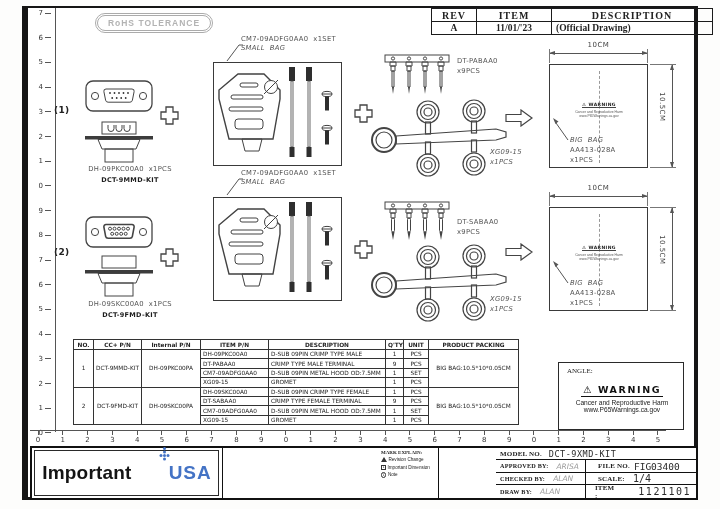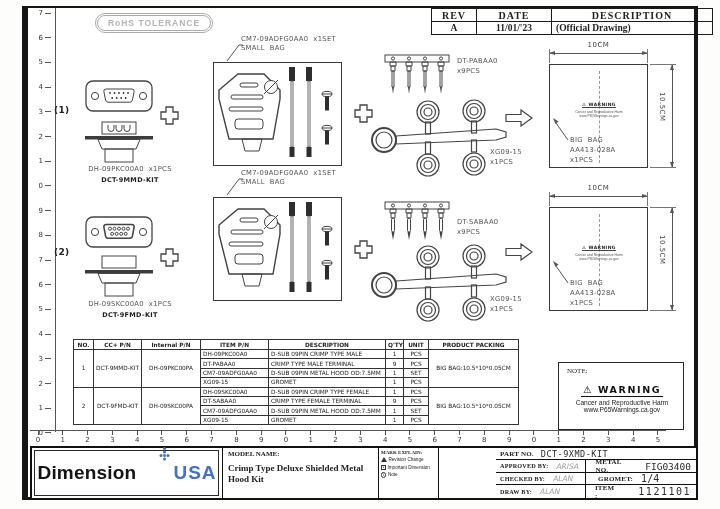--- a/index.html
+++ b/index.html
@@ -22,21 +22,21 @@
   .rohs{left:95px;top:13px;width:118px;height:20px;border:3px double #ababab;border-radius:11px;
         display:flex;align-items:center;justify-content:center;font:bold 8.5px "Liberation Sans",sans-serif;
         letter-spacing:1px;color:#b3b3b3;box-sizing:border-box;}
   
   .revtbl{left:431px;top:8px;border-collapse:collapse;font-family:"Liberation Serif",serif;}
   .revtbl th,.revtbl td{border:1.4px solid #1b1b1b;padding:0 4px;height:12px;}
   .revtbl th{font-size:10px;font-weight:bold;letter-spacing:1px;}
   .revtbl td{font-size:9.5px;font-weight:bold;}
   
   .cad{font:6.8px "DejaVu Sans",sans-serif;color:#555;white-space:pre;letter-spacing:0.3px;}
-  .cad.it{}
+  .cad.it{font-style:italic;}
   .cad.dk{color:#222;font-weight:bold;}
   .kitname{font:bold 6.5px "DejaVu Sans",sans-serif;color:#1d1d1d;letter-spacing:0.3px;}
   .ctr{text-align:center;}
   .hoodbox{border:1.4px solid #3a3a3a;box-sizing:border-box;background:#fff;}
   .notebox{left:558px;top:362px;width:126px;height:68px;border:1.3px solid #2a2a2a;box-sizing:border-box;background:#fff;}
   .notebox .nlbl{position:absolute;left:8px;top:4px;font:7px "Liberation Serif",serif;color:#222;}
   .warn-title{font:bold 9.5px "DejaVu Sans",sans-serif;letter-spacing:1.6px;color:#111;
               border-bottom:1px solid #111;padding:0 2px 1px 2px;display:inline-block;}
   .warn-line{font:6.6px "Liberation Sans",sans-serif;color:#222;}
   
@@ -283,21 +283,21 @@
     </div>
 
   <div class="abs rohs">
     <span>RoHS TOLERANCE</span>
   </div>
 
   <table class="abs revtbl">
     <tbody>
         <tr>
       <th style="width:36px">REV</th>
-      <th style="width:66px">DATE</th>
+      <th style="width:66px">ITEM</th>
       <th style="width:152px">DESCRIPTION</th>
     </tr>
     <tr>
       <td class="ctr">A</td>
       <td class="ctr">11/01/'23</td>
       <td>(Official Drawing)</td>
     </tr>
   </tbody>
     </table>
 
@@ -717,78 +717,74 @@
       <tr>
         <td>XG09-15</td>
         <td>GROMET</td>
         <td class="c">1</td>
         <td class="c">PCS</td>
       </tr>
     </tbody>
   </table>
 
   <div class="abs notebox">
-    <span class="nlbl">NOTE:</span>
+    <span class="nlbl">ANGLE:</span>
     <div class="abs ctr" style="left:0;top:16px;width:126px">
       <div class="warn-title">⚠ WARNING</div>
       <div class="warn-line" style="margin-top:2px">Cancer and Reproductive Harm</div>
       <div class="warn-line">www.P65Warnings.ca.gov</div>
     </div>
   </div>
 
   <div class="abs tblock">
     <div class="tcell logo-cell">
       <div class="logo-inner"></div>
-      <span class="logo-black">Dimension</span>
+      <span class="logo-black">Important</span>
         <span class="logo-blue" id="logoBlue" style="color: rgb(68, 115, 197);">USA</span>
       <span class="logo-dots" id="logoDots" style="background: rgb(68, 115, 197); box-shadow: rgb(68, 115, 197) 0px -3.5px 0px, rgb(68, 115, 197) 0px 3.5px 0px, rgb(68, 115, 197) -3.5px 0px 0px, rgb(68, 115, 197) 3.5px 0px 0px, rgb(68, 115, 197) 0px -7px 0px;"></span>
-    </div>
-    <div class="tcell model-cell">
-      <div class="mlabel">MODEL  NAME:</div>
-      <div class="mname">Crimp Type Deluxe Shielded Metal Hood Kit</div>
     </div>
     <div class="tcell mark-cell">
       <div class="mk-label">MARK  EXPLAIN:</div>
       <div class="mk-item">
           <span class="mk-tri"></span>
           <span>Revision  Change</span>
         </div>
       <div class="mk-item">
           <span class="mk-box">1</span>
           <span>Important  Dimension</span>
         </div>
       <div class="mk-item">
           <span class="mk-circ">1</span>
           <span>Note</span>
         </div>
     </div>
     <div class="tcell right-cell">
       <div class="trow" style="top:0;height:12px;padding:0 4px">
-        <span class="tlab7">PART  NO.</span>
+        <span class="tlab7">MODEL  NO.</span>
         <span class="tval" style="font-size:8.5px;margin-left:7px;letter-spacing:0.5px">DCT-9XMD-KIT</span>
       </div>
       <div class="trow" style="top:12px;height:13px">
         <div style="width:89px;padding:0 4px;display:flex;">
           <span class="tlab">APPROVED  BY:</span>
           <span class="sig">ARISA</span>
         </div>
         <div class="vcol"></div>
         <div style="padding:0 5px;display:flex;align-items:center">
-          <span class="tlab7">METAL  NO.</span>
-          <span class="tval" style="margin-left:12px">FIG03400</span>
+          <span class="tlab7">FILE  NO.</span>
+          <span class="tval" style="margin-left:4px">FIG03400</span>
         </div>
       </div>
       <div class="trow" style="top:25px;height:12px">
         <div style="width:89px;padding:0 4px;display:flex;align-items:center">
           <span class="tlab">CHECKED  BY:</span>
           <span class="sig">ALAN</span>
         </div>
         <div class="vcol"></div>
         <div style="padding:0 5px;display:flex;align-items:center">
-          <span class="tlab7">GROMET:</span>
+          <span class="tlab7">SCALE:</span>
           <span class="tval" style="margin-left:8px;font-size:10px">1/4</span>
         </div>
       </div>
       <div class="trow" style="top:37px;height:13px;border-bottom:none">
         <div style="width:89px;padding:0 4px;display:flex;align-items:center">
           <span class="tlab">DRAW  BY:</span>
           <span class="sig">ALAN</span>
         </div>
         <div class="vcol"></div>
         <div style="padding:0 5px;display:flex;align-items:center">

